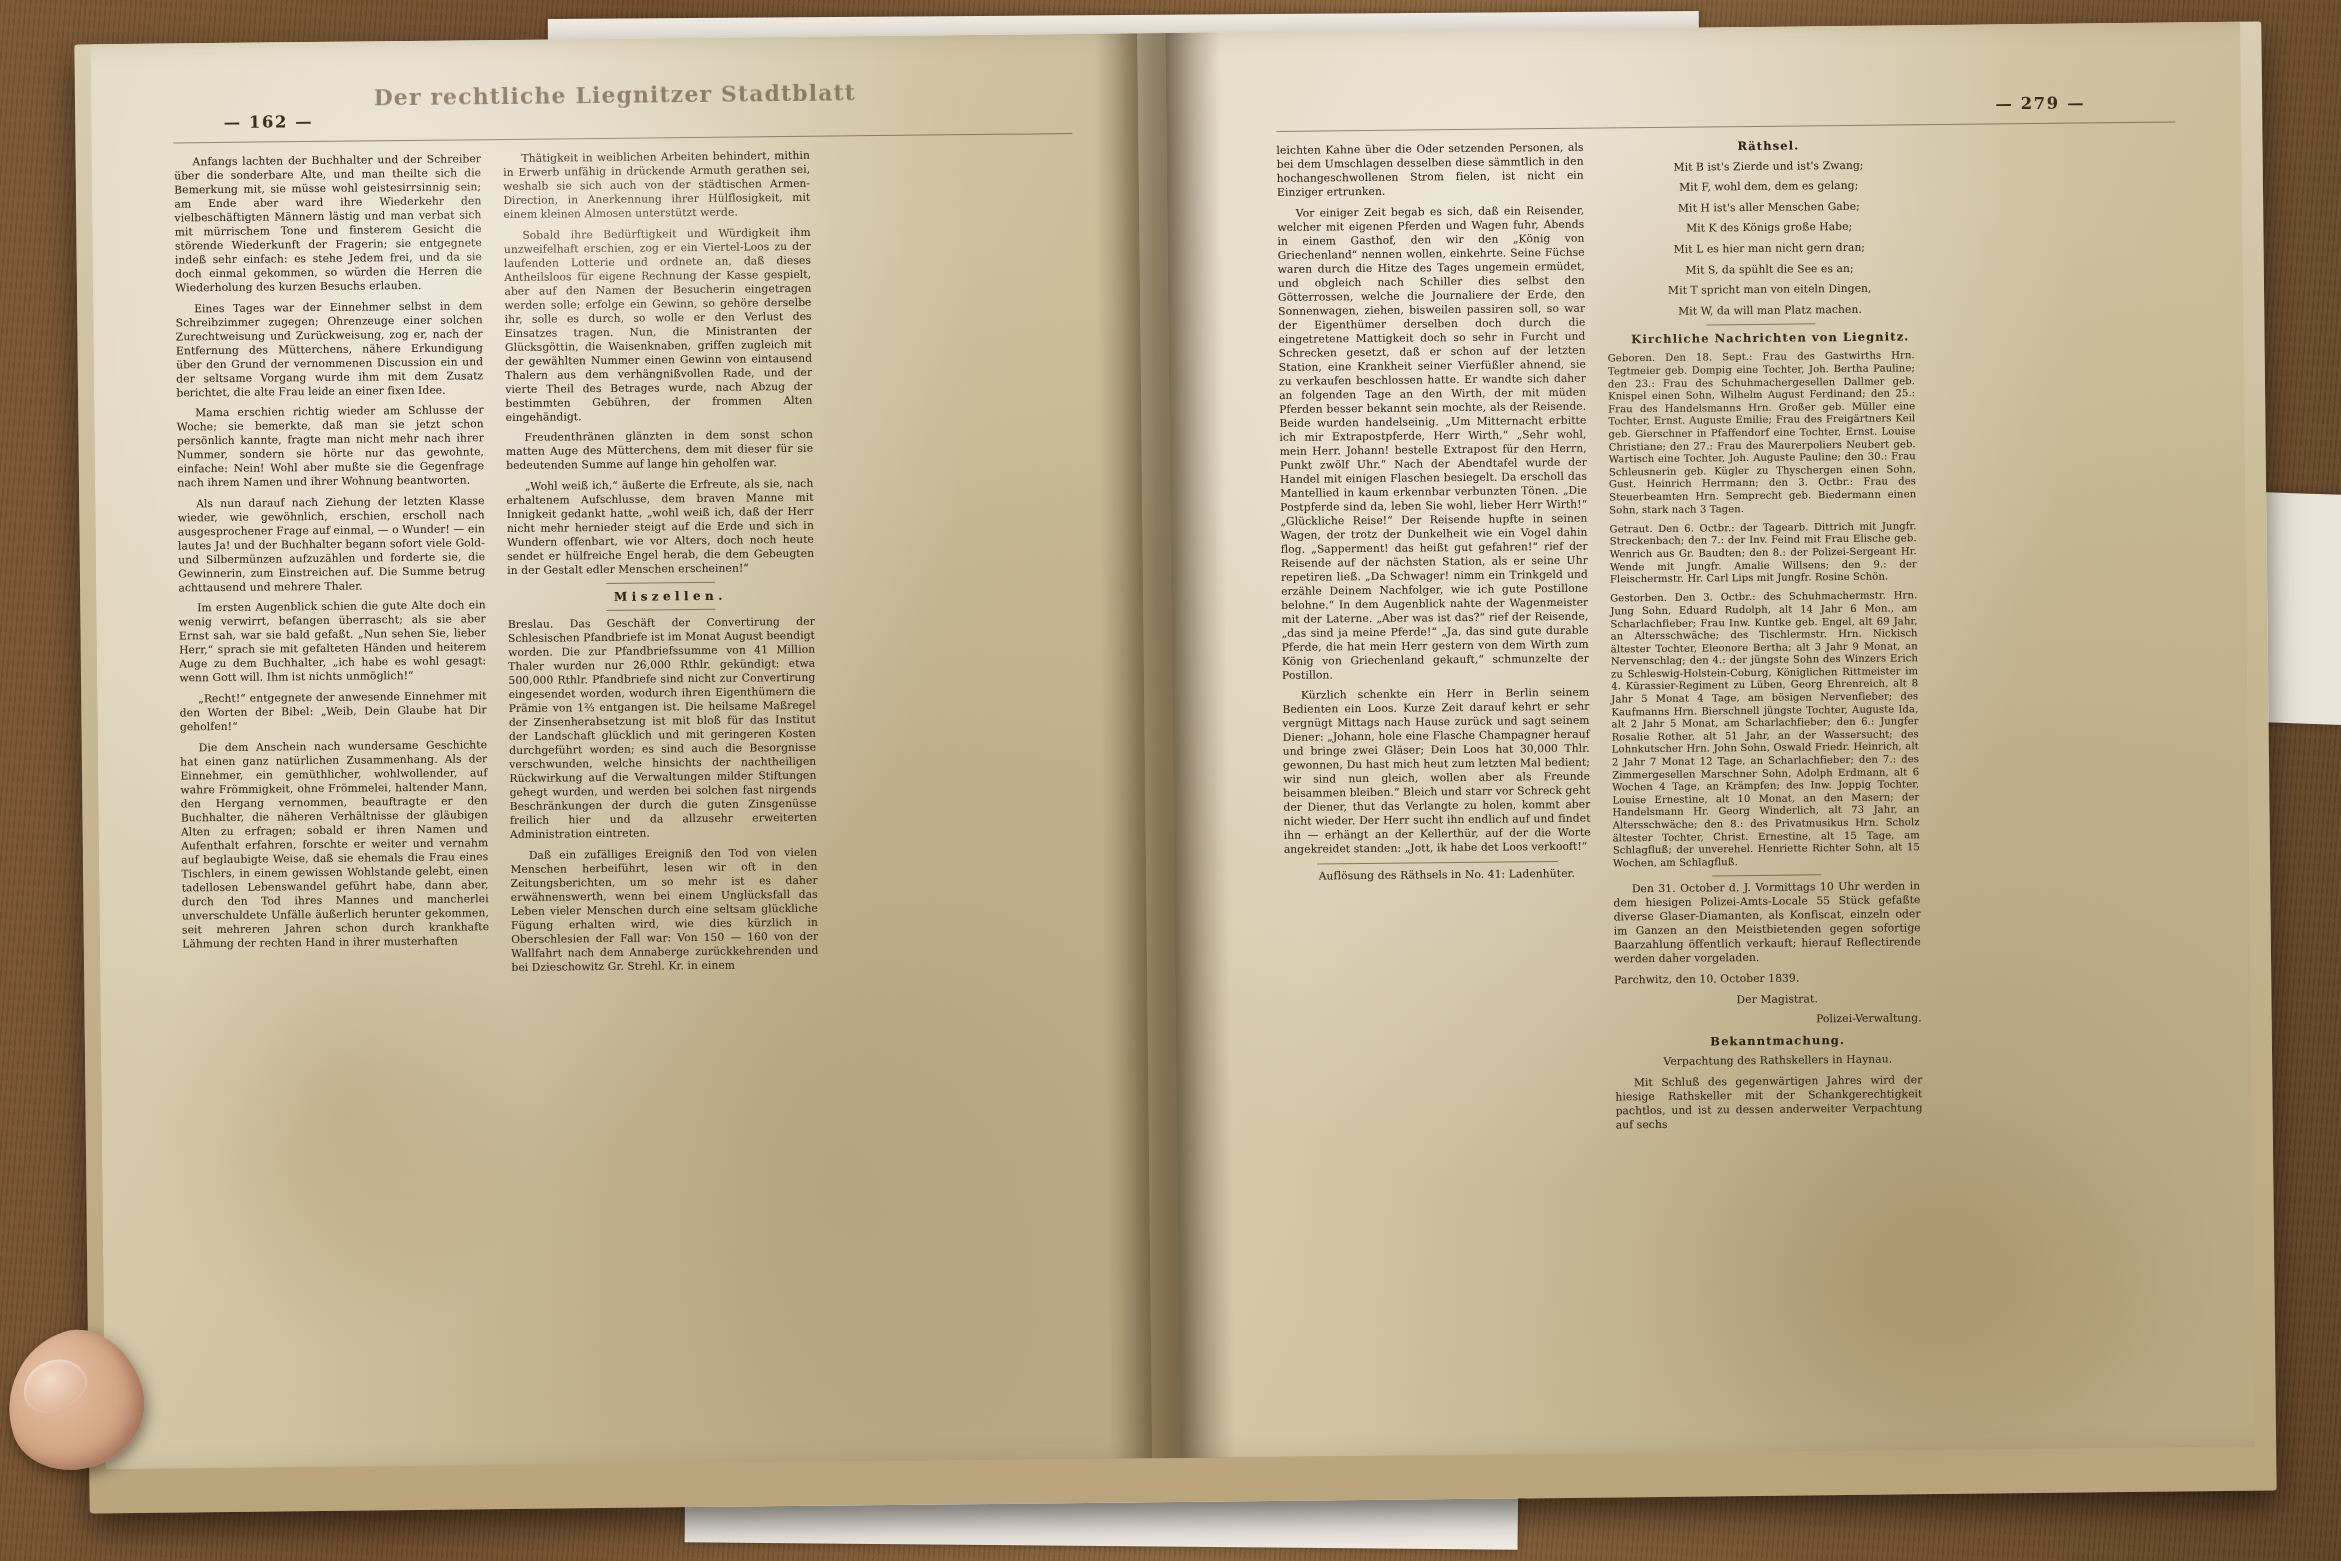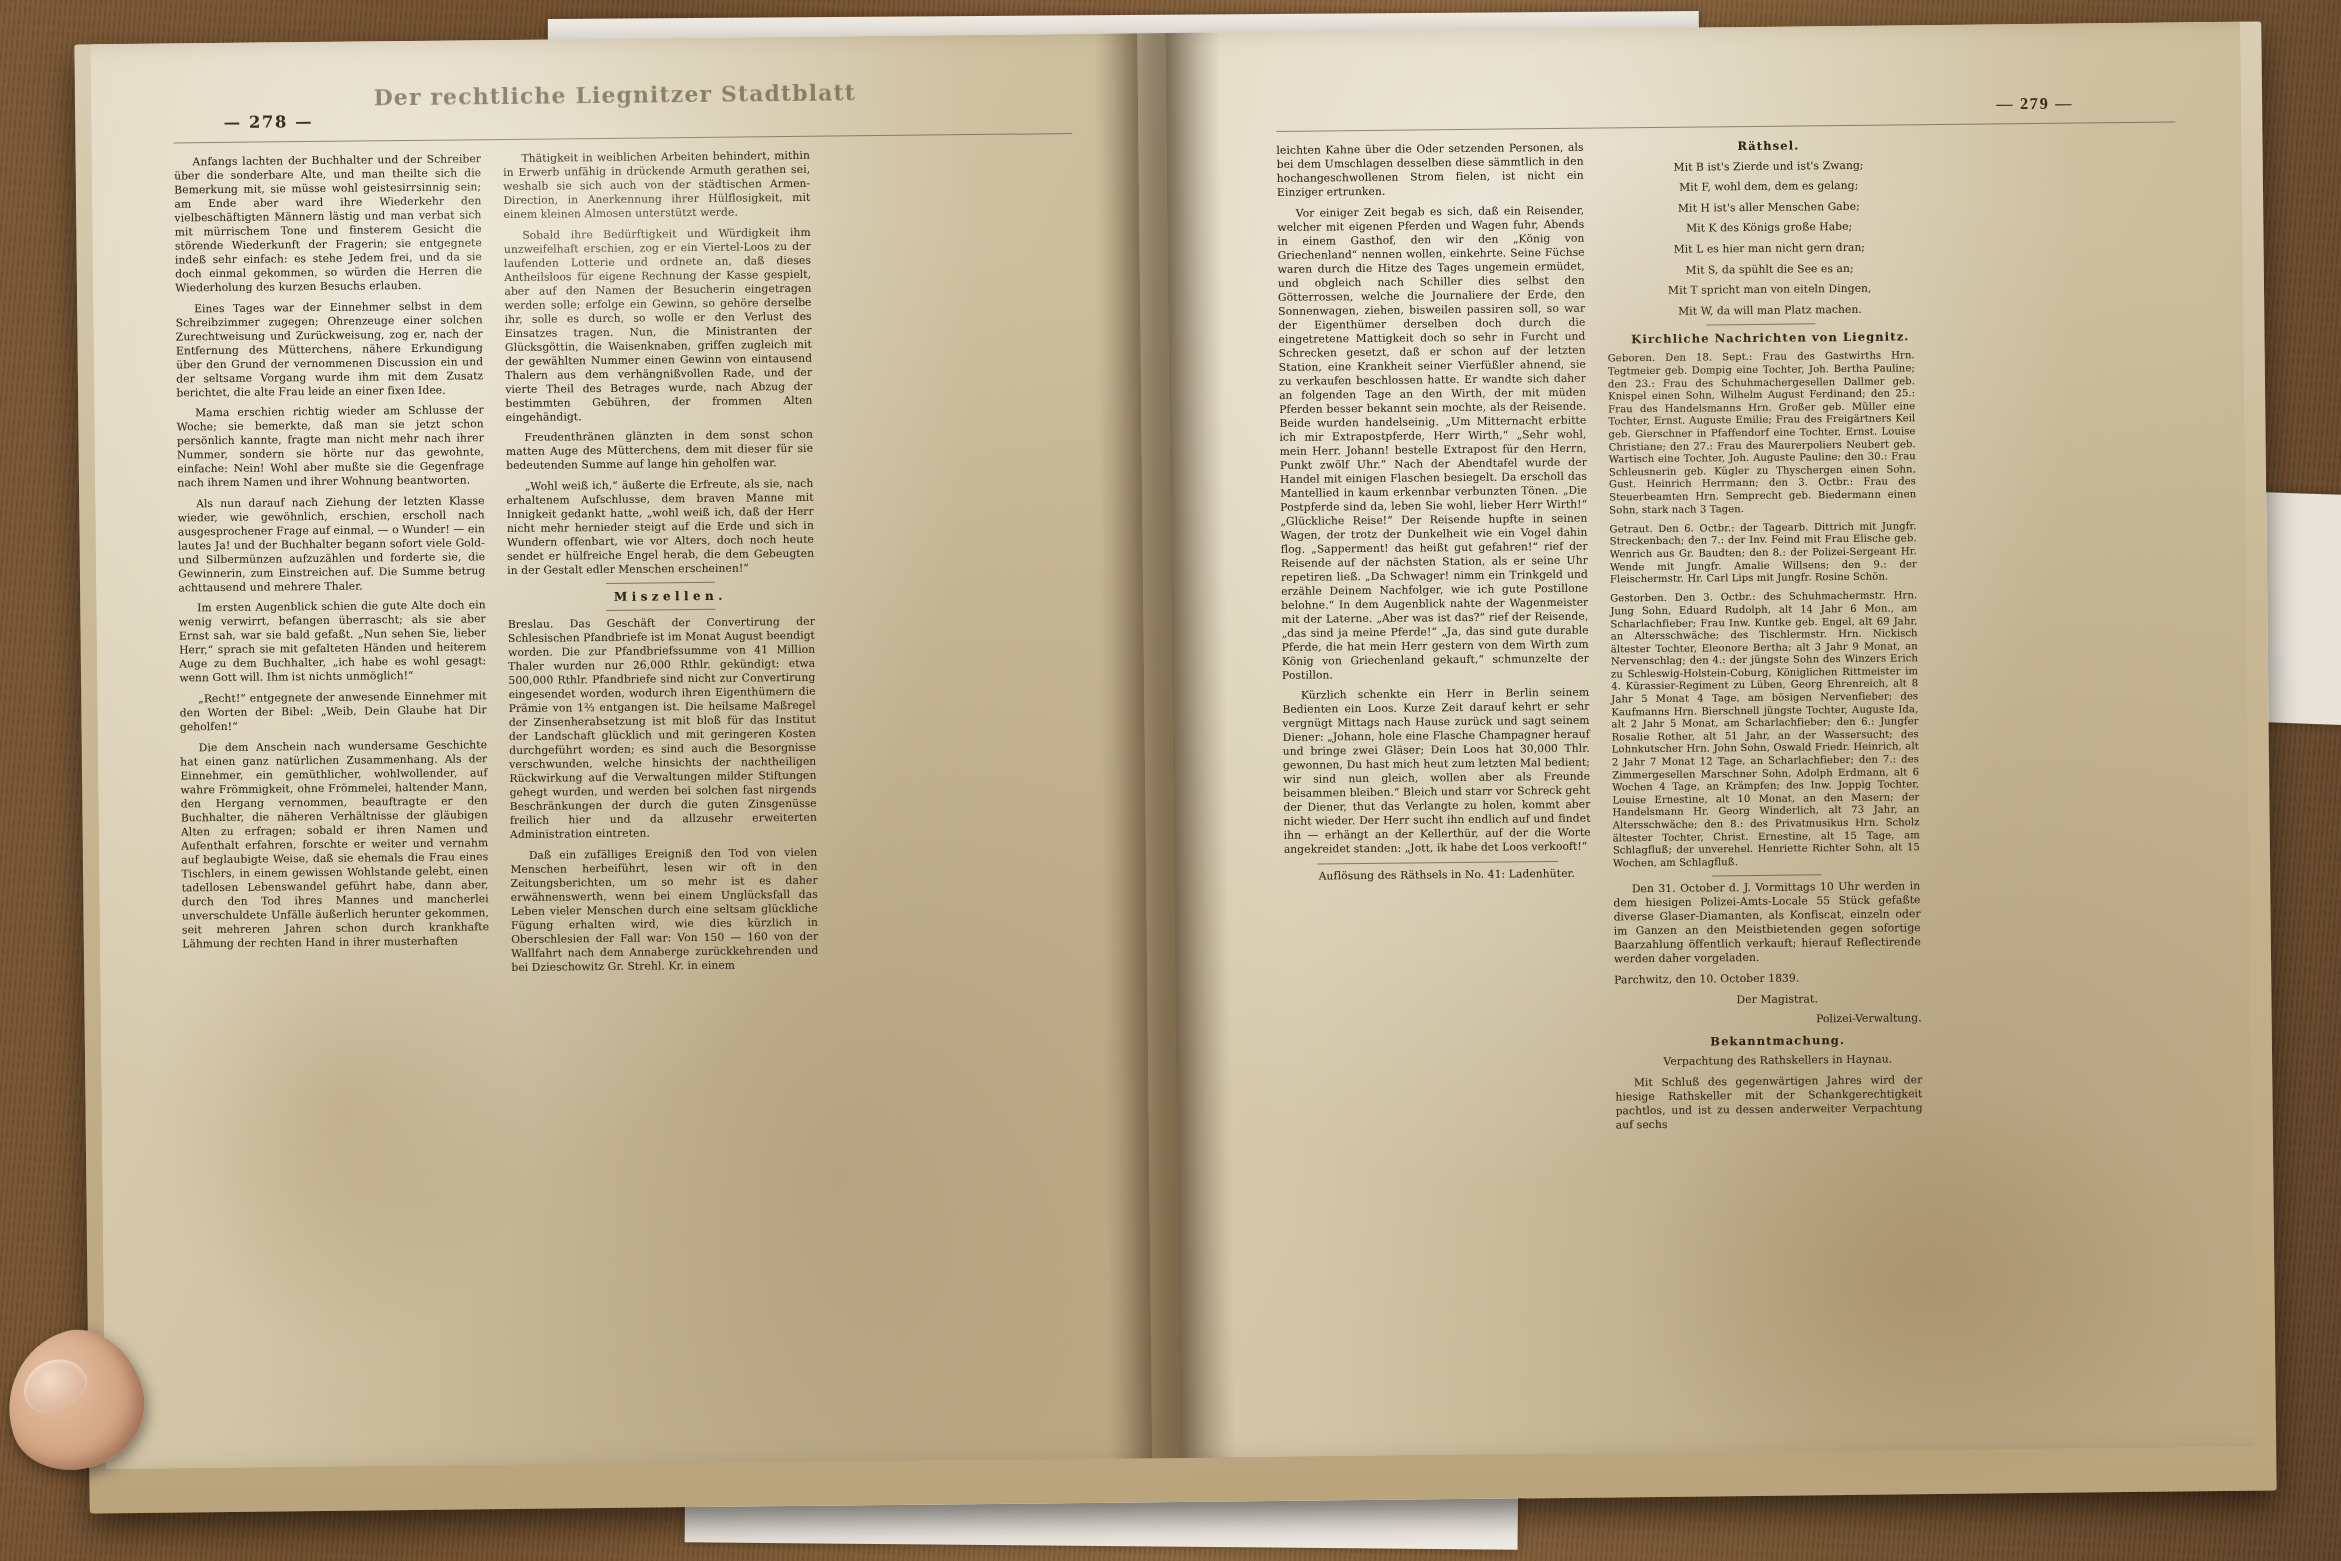--- a/index.html
+++ b/index.html
@@ -83,21 +83,21 @@
     position:absolute;top:43px;left:0;width:100%;text-align:center;
     font-size:22px;letter-spacing:1.1px;color:#4a3a22;opacity:0.55;
     font-family:"DejaVu Serif", serif;font-weight:bold;
     text-shadow:0 0.5px 0 rgba(255,255,255,0.3);
   }
   .folio{
     position:absolute;top:70px;font-size:16.4px;font-weight:bold;color:#3b2d18;
     letter-spacing:1.6px;
   }
   .folio.l{left:132px;}
-  .folio.r{right:168px;font-family:Liberation Serif, serif;}
+  .folio.r{right:156px;}
 
   .rule{
     position:absolute;height:1.1px;background:#4a3a22;opacity:0.55;
   }
 
   .cols{
     position:absolute;display:flex;gap:22px;
   }
   .col{
     width:307px;
@@ -134,21 +134,21 @@
 
   <div class="undersheet top"></div>
   <div class="undersheet bottom"></div>
   <div class="undersheet right"></div>
 
   <div class="book">
     <div class="book-edge"></div>
 
     <div class="page left">
       <div class="running-head blur">Der rechtliche Liegnitzer Stadtblatt</div>
-      <div class="folio l">— 278 —</div>
+      <div class="folio l">— 162 —</div>
       <div class="rule" style="left:82px;top:99px;width:899px;"></div>
 
       <div class="cols" style="left:82px;top:112px;width:899px;">
         <div class="col">
           <p>Anfangs lachten der Buchhalter und der Schreiber über die sonderbare Alte, und man theilte sich die Bemerkung mit, sie müsse wohl geistesirrsinnig sein; am Ende aber ward ihre Wiederkehr den vielbeschäftigten Männern lästig und man verbat sich mit mürrischem Tone und finsterem Gesicht die störende Wiederkunft der Fragerin; sie entgegnete indeß sehr einfach: es stehe Jedem frei, und da sie doch einmal gekommen, so würden die Herren die Wiederholung des kurzen Besuchs erlauben.</p>
           <p>Eines Tages war der Einnehmer selbst in dem Schreibzimmer zugegen; Ohrenzeuge einer solchen Zurechtweisung und Zurückweisung, zog er, nach der Entfernung des Mütterchens, nähere Erkundigung über den Grund der vernommenen Discussion ein und der seltsame Vorgang wurde ihm mit dem Zusatz berichtet, die alte Frau leide an einer fixen Idee.</p>
           <p>Mama erschien richtig wieder am Schlusse der Woche; sie bemerkte, daß man sie jetzt schon persönlich kannte, fragte man nicht mehr nach ihrer Nummer, sondern sie hörte nur das gewohnte, einfache: Nein! Wohl aber mußte sie die Gegenfrage nach ihrem Namen und ihrer Wohnung beantworten.</p>
           <p>Als nun darauf nach Ziehung der letzten Klasse wieder, wie gewöhnlich, erschien, erscholl nach ausgesprochener Frage auf einmal, — o Wunder! — ein lautes Ja! und der Buchhalter begann sofort viele Gold- und Silbermünzen aufzuzählen und forderte sie, die Gewinnerin, zum Einstreichen auf. Die Summe betrug achttausend und mehrere Thaler.</p>
           <p>Im ersten Augenblick schien die gute Alte doch ein wenig verwirrt, befangen überrascht; als sie aber Ernst sah, war sie bald gefaßt. „Nun sehen Sie, lieber Herr,“ sprach sie mit gefalteten Händen und heiterem Auge zu dem Buchhalter, „ich habe es wohl gesagt: wenn Gott will. Ihm ist nichts unmöglich!“</p>
           <p>„Recht!“ entgegnete der anwesende Einnehmer mit den Worten der Bibel: „Weib, Dein Glaube hat Dir geholfen!“</p>

